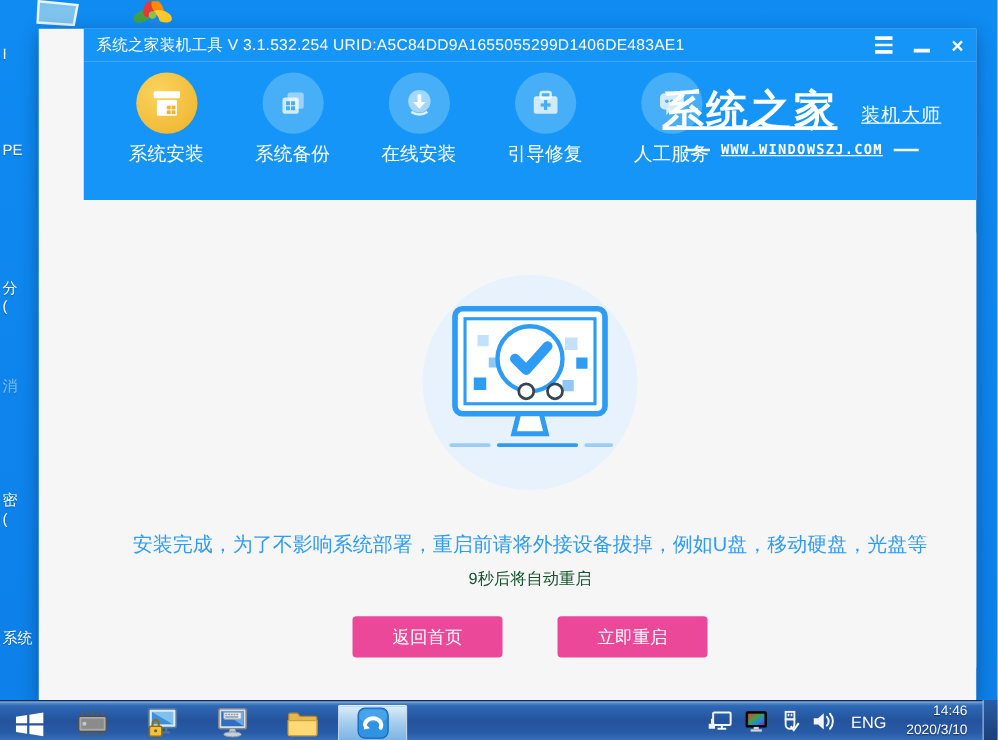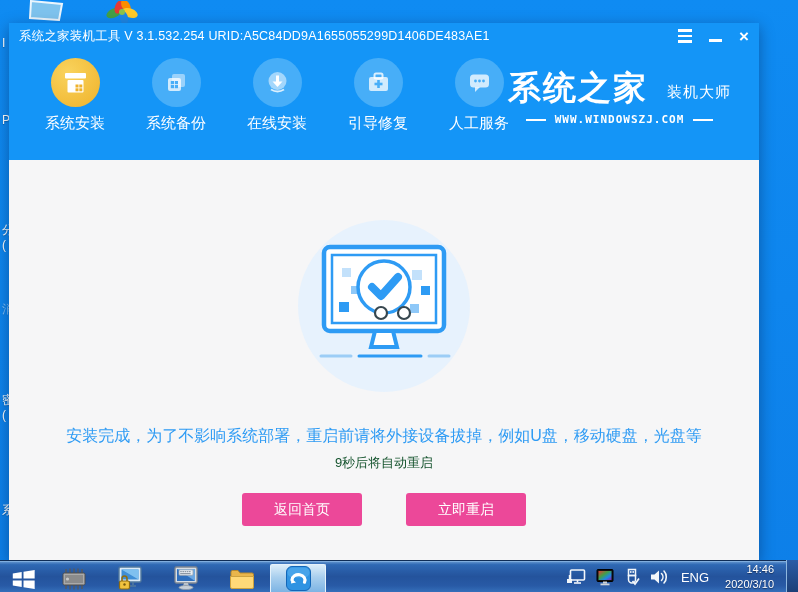--- a/index.html
+++ b/index.html
@@ -6,42 +6,42 @@
   html,body { width:798px; height:592px; overflow:hidden; }
   body { font-family:"Liberation Sans","DejaVu Sans",sans-serif; position:relative;
          background:linear-gradient(180deg,#0f8bf2,#0d7fe8); }
 
   
   .desktop-icon { position:absolute; }
   .bg-fragment { position:absolute; left:2px; color:#fff; font-size:12px; width:24px;
                  overflow:hidden; white-space:nowrap; text-shadow:0 1px 1px rgba(0,0,0,.25); }
 
   
-  .app-window { position:absolute; left:9px; top:23px; width:750px; height:537px;
-                box-shadow:0 4px 14px rgba(0,0,30,.35); background:#f6f6f7; }
+  .app-window { position:absolute; left:31px; top:23px; width:750px; height:537px;
+                box-shadow:0 4px 14px rgba(0,0,30,.35); background:#f6f6f7;padding-left:36px; }
   .titlebar { height:26px; background:#1495f7; display:flex; align-items:center;
               padding:0 10px; color:#fff; }
   .titlebar-text { font-size:12.5px; letter-spacing:.2px; flex:1; white-space:nowrap; overflow:hidden; }
   .win-controls { display:flex; align-items:center; gap:17px; }
   .win-btn { color:#fff; cursor:pointer; display:flex; align-items:center; justify-content:center; }
   .menu-bars { display:flex; flex-direction:column; gap:3px; }
   .menu-bars i { display:block; width:14px; height:2.5px; background:#fff; }
   .min-bar { width:13px; height:3px; background:#fff; margin-top:8px; }
   .close-x { font-size:17px; font-weight:bold; line-height:1; }
 
   
   .header { height:111px; background:#1495f7; display:flex; align-items:flex-start;
             padding:9px 0 0 34px; position:relative; }
   .nav-item { width:64px; margin-right:37px; display:flex; flex-direction:column;
               align-items:center; cursor:pointer;justify-content:center; }
   .nav-circle { width:49px; height:49px; border-radius:50%; background:#47aef8;
                 display:flex; align-items:center; justify-content:center; }
   .nav-item.active .nav-circle { background:radial-gradient(circle at 35% 30%,#f9d35d,#efb22a); }
   .nav-label { margin-top:7px; color:#fff; font-size:15px; white-space:nowrap; }
-  .logo-block { position:absolute; right:28px; top:22px; text-align:center; color:#fff; }
+  .logo-block { position:absolute; right:28px; top:22px; text-align:center; color:#fff;text-decoration:underline; }
   .logo-main-row { display:flex; align-items:flex-end; justify-content:center; }
   .logo-brand { font-size:33px; font-weight:bold; letter-spacing:2px; line-height:1; }
   .logo-sub { font-size:15px; margin-left:19px; margin-bottom:2px; letter-spacing:1px; }
   .logo-url-row { display:flex; align-items:center; justify-content:center; margin-top:9px; }
   .logo-url-row .dash { width:20px; height:2px; background:#fff; }
   .logo-url { font-family:"DejaVu Sans Mono","Liberation Mono",monospace; font-weight:bold;
               font-size:11px; letter-spacing:1px; margin:0 9px; }
 
   
   .content { height:400px; background:#f6f6f7; display:flex; flex-direction:column; align-items:center;border-radius:27px; }

